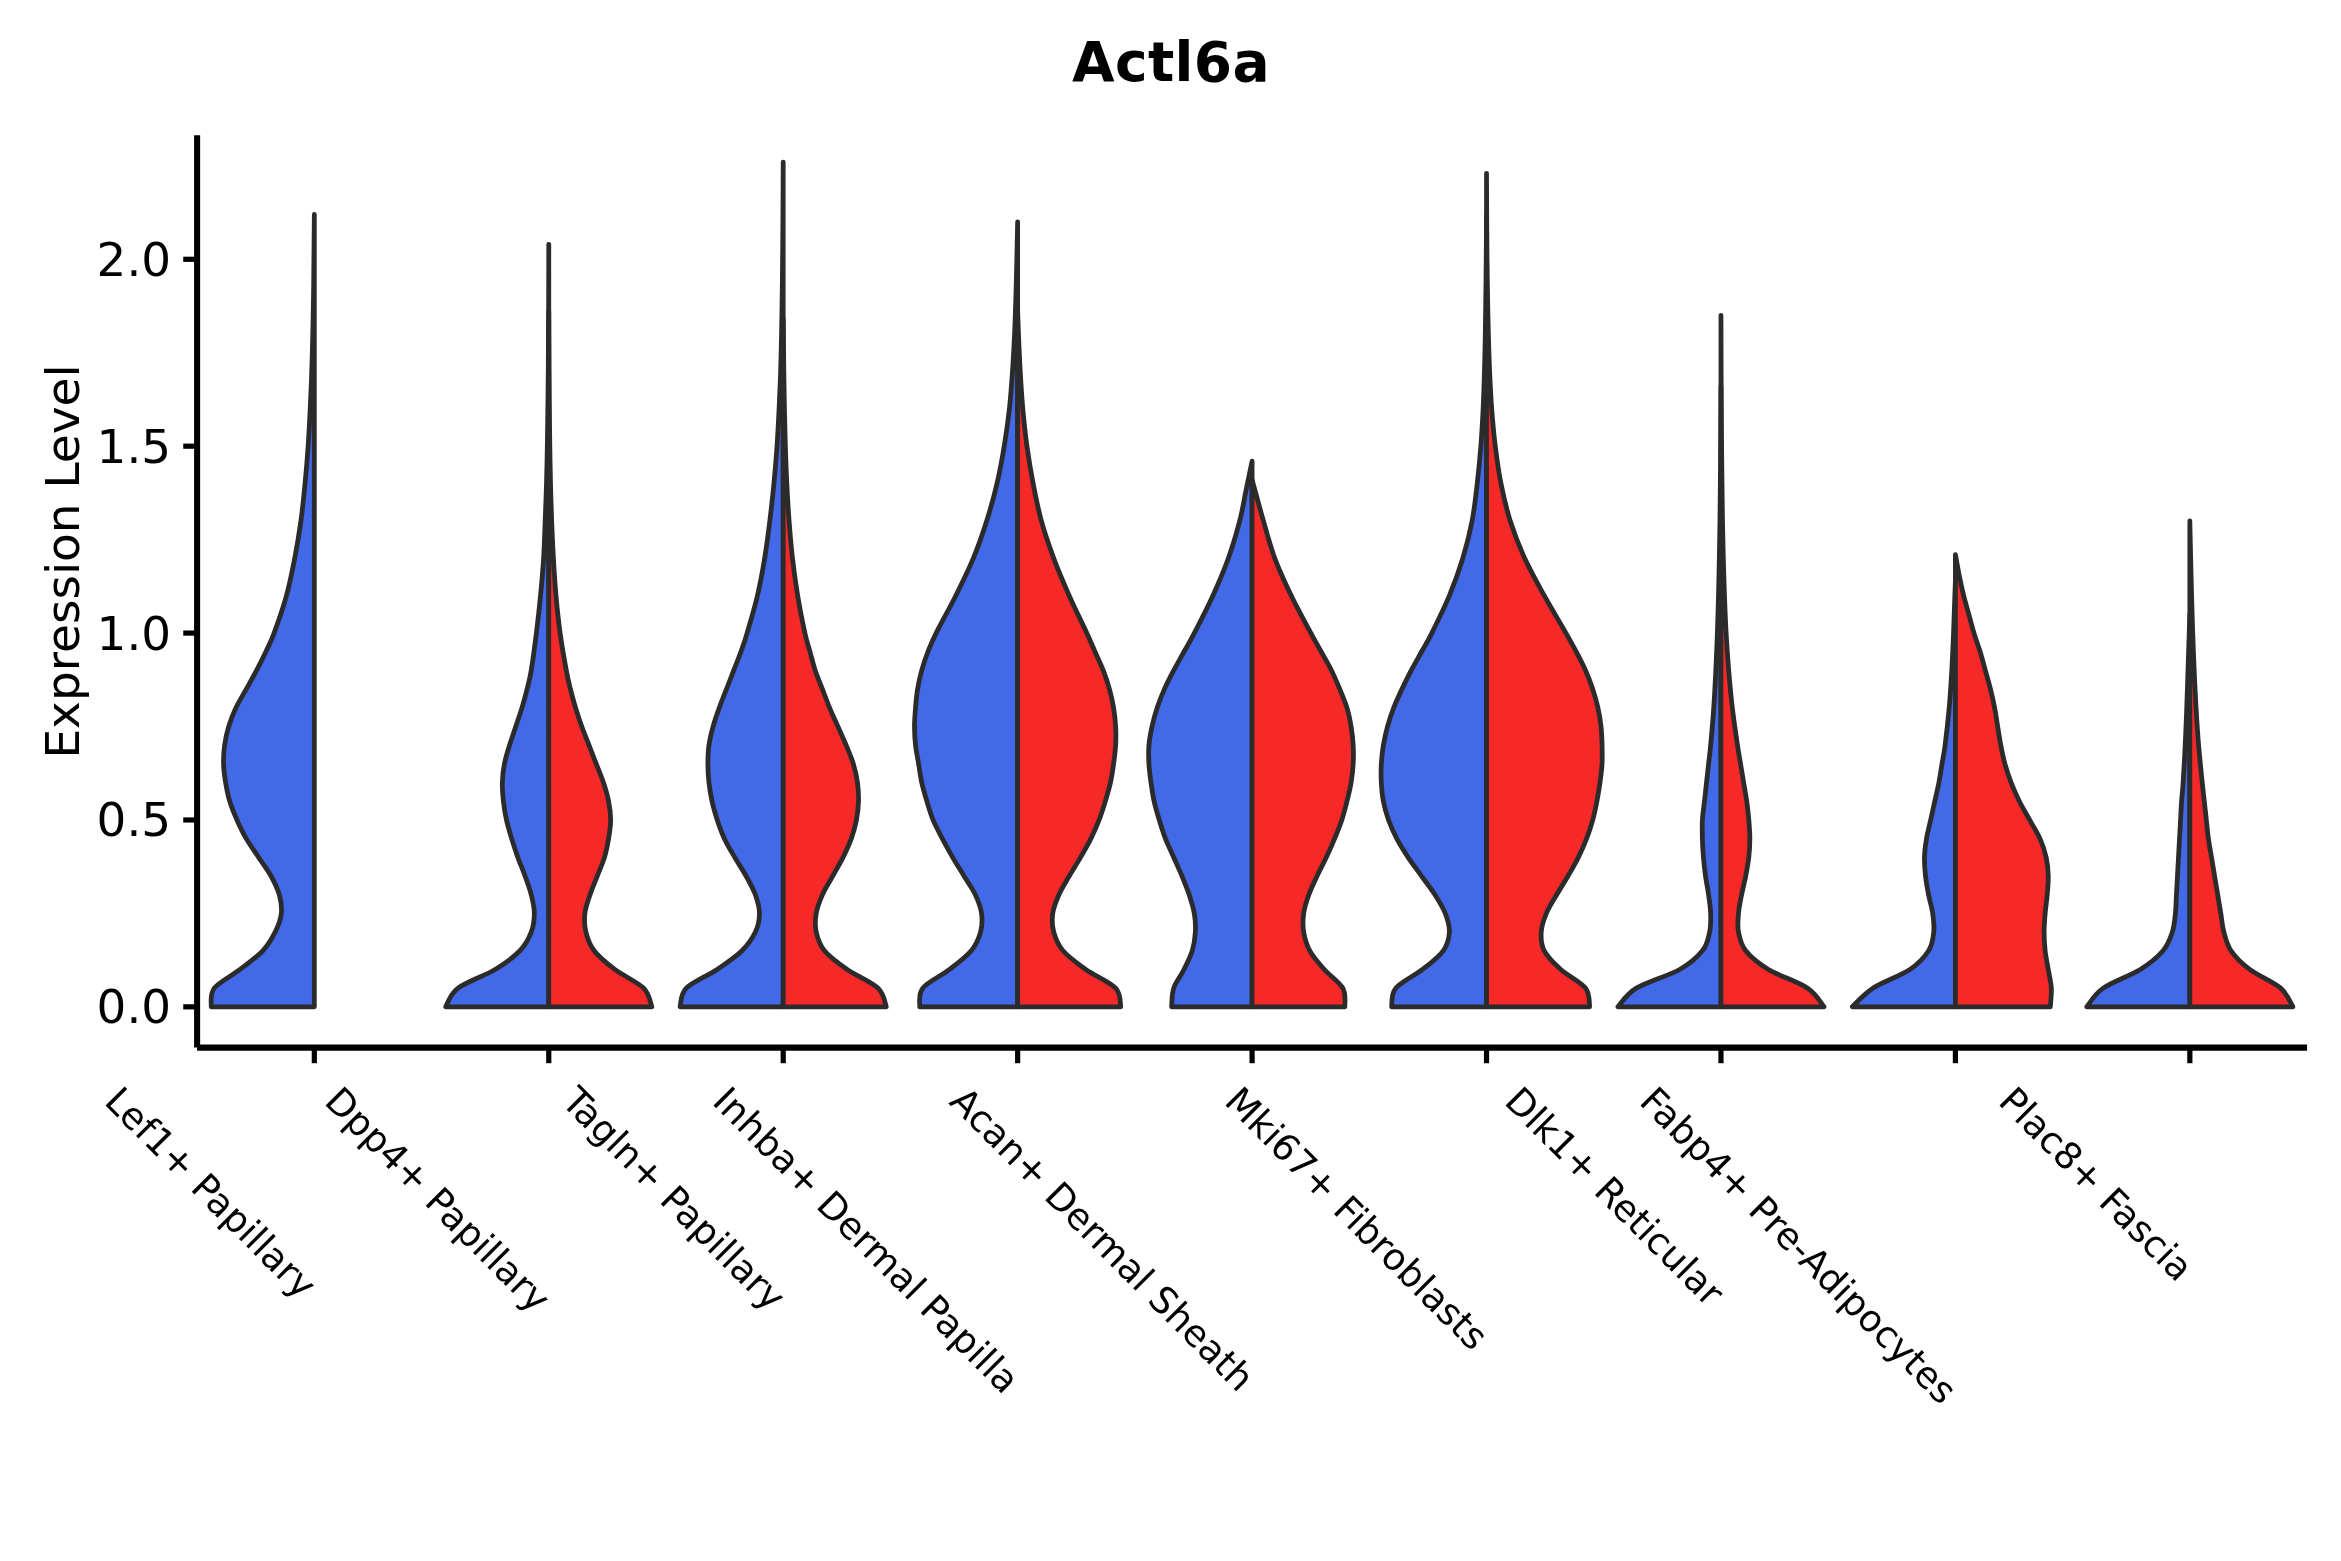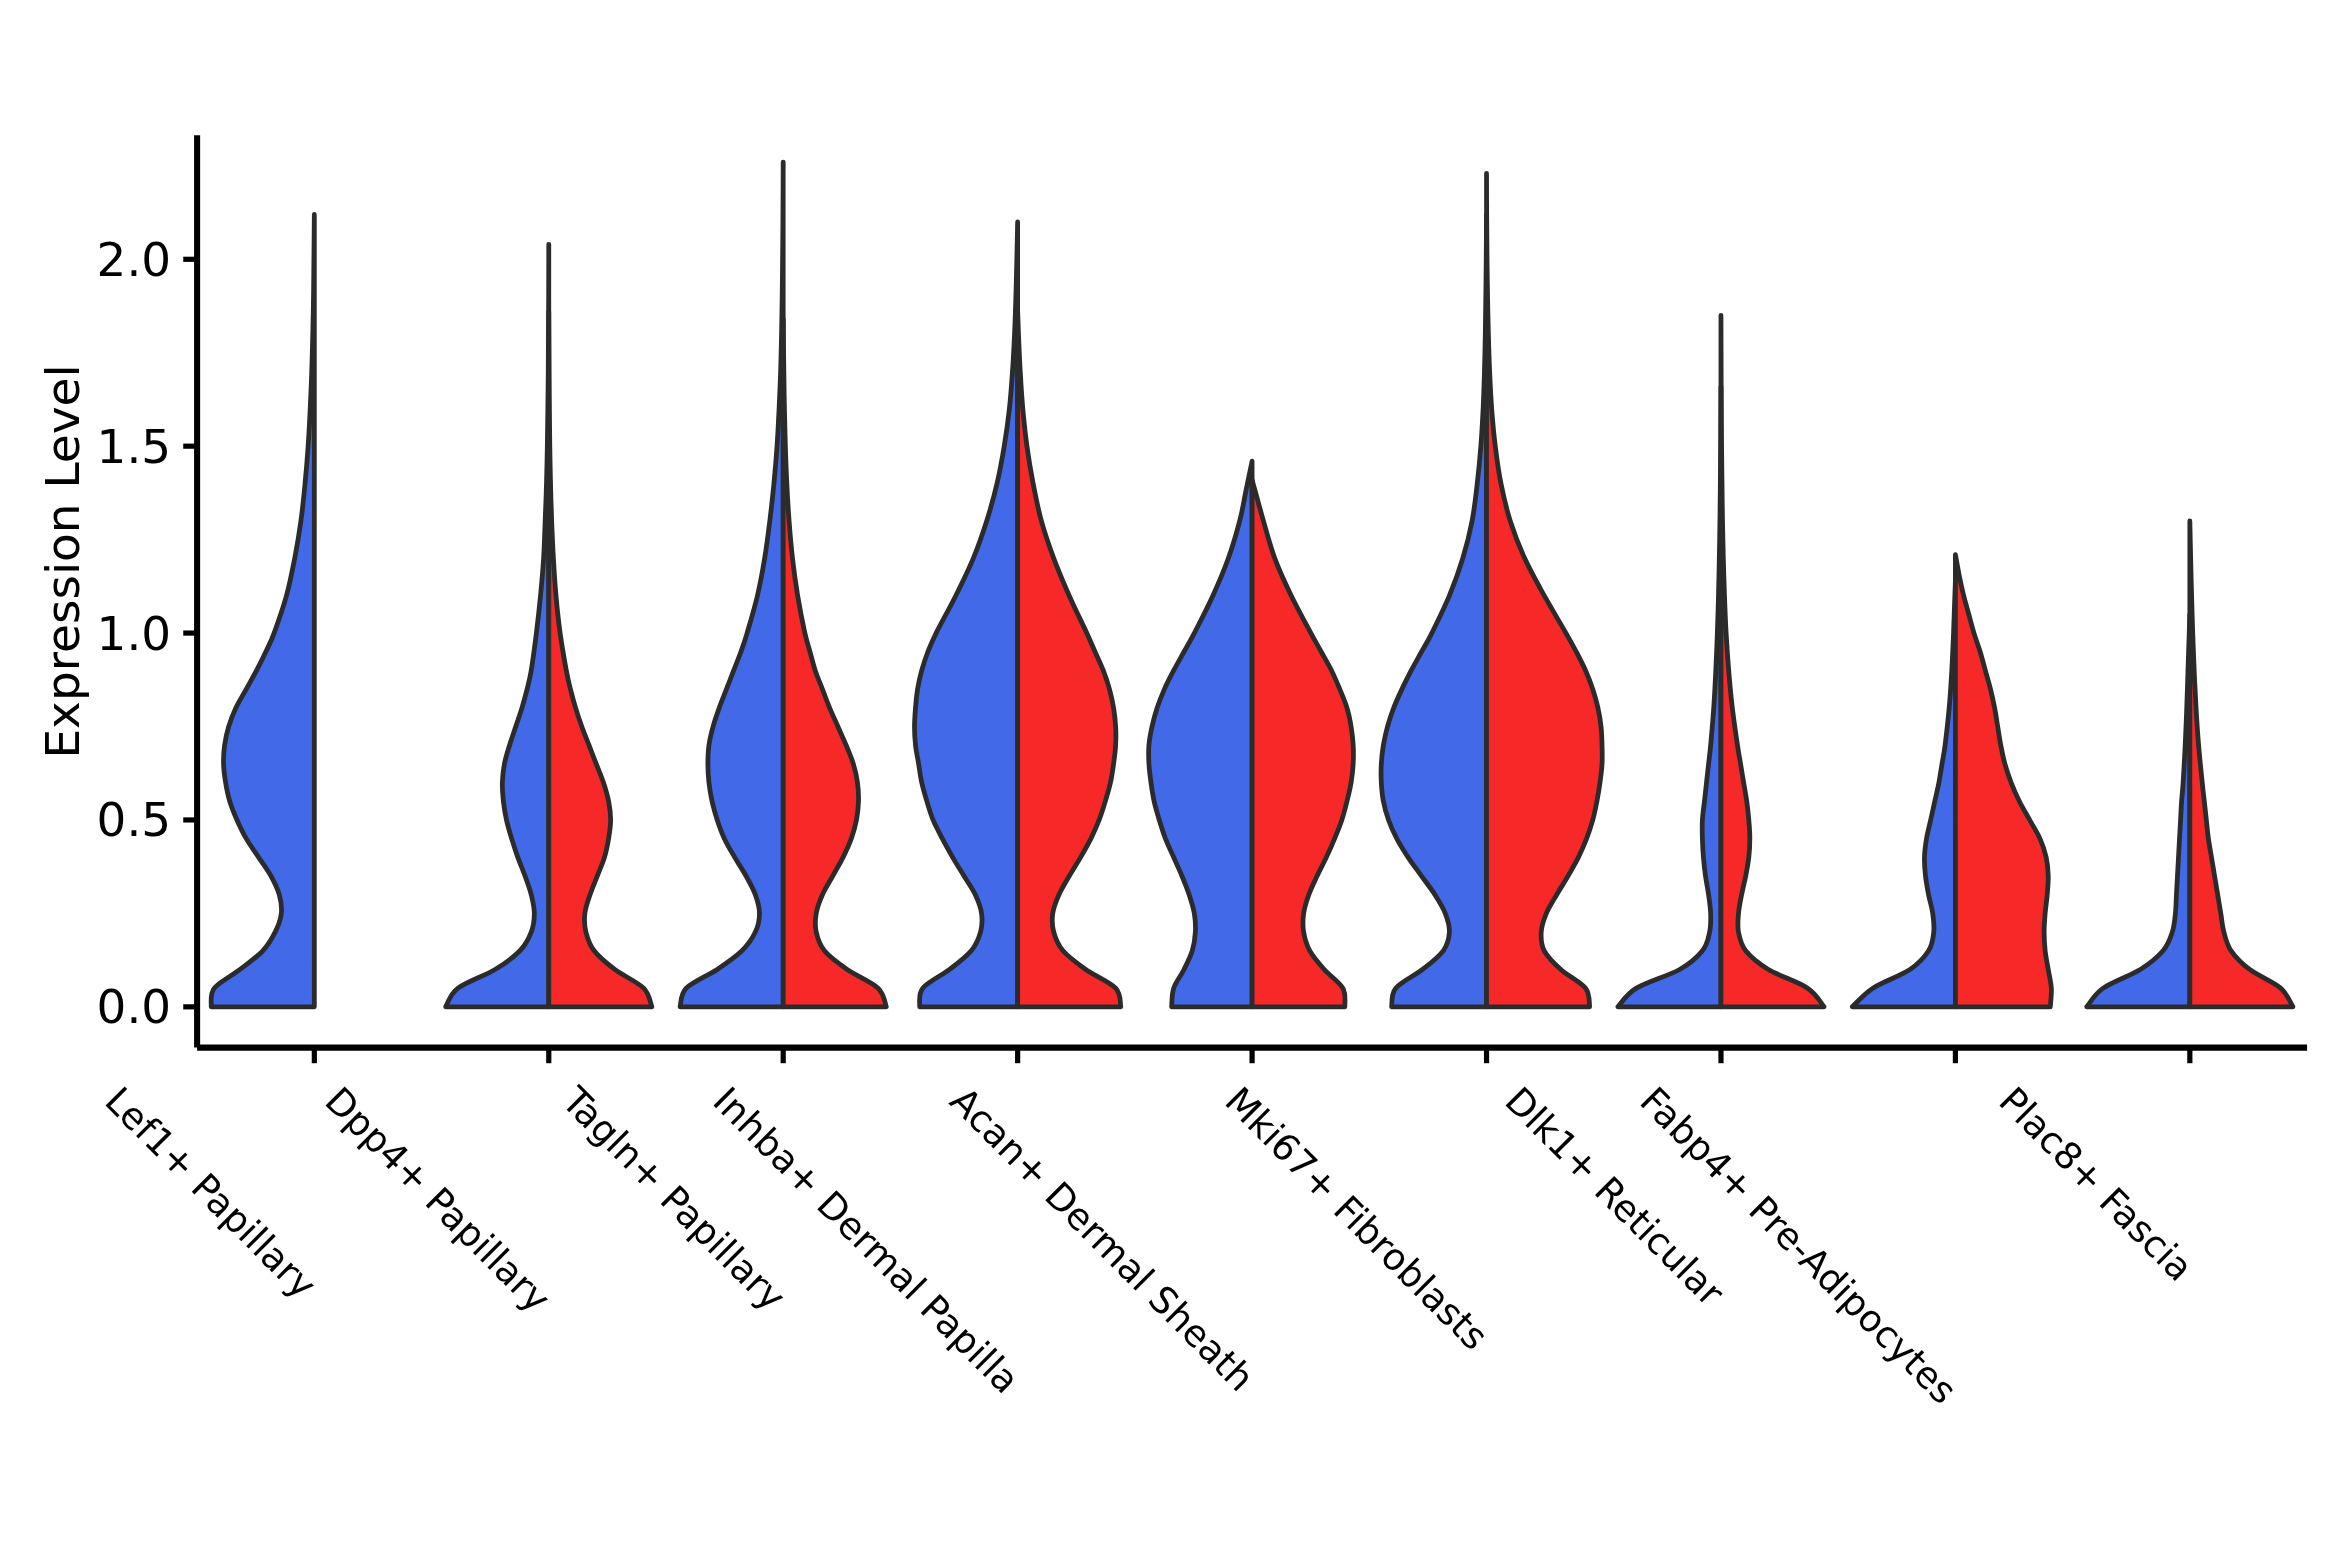--- a/index.html
+++ b/index.html
@@ -35,20 +35,21 @@
   }
   .violin-path{stroke:#2b2b2b;stroke-width:5.5;stroke-linejoin:round;}
   .spine{stroke:#000;stroke-width:7;fill:none;}
   .tickmark{stroke:#000;stroke-width:6;}
 </style>
 </head>
 <body>
 
 <div id="figure">
 
+  <div id="chart-title">Actl6a</div>
 
   <div id="ylabel">Expression Level</div>
 
   <svg id="plot-svg" width="2342" height="1561" viewBox="0 0 2700 1800">
     <g id="violins-group">
         <path d="M 243.22 1161.00 C 243.81 1157.41, 241.24 1146.63, 246.79 1139.45 C 252.34 1132.27, 267.21 1125.08, 276.53 1117.90 C 285.84 1110.72, 295.95 1103.53, 302.69 1096.35 C 309.43 1089.17, 313.40 1081.98, 316.97 1074.80 C 320.54 1067.62, 323.31 1060.43, 324.10 1053.25 C 324.90 1046.07, 323.71 1038.88, 321.72 1031.70 C 319.74 1024.52, 316.17 1017.33, 312.21 1010.15 C 308.24 1002.97, 302.69 995.78, 297.94 988.60 C 293.18 981.42, 287.82 974.23, 283.66 967.05 C 279.50 959.87, 276.13 952.68, 272.96 945.50 C 269.78 938.32, 266.81 931.13, 264.63 923.95 C 262.45 916.77, 261.06 909.58, 259.87 902.40 C 258.68 895.22, 257.69 888.03, 257.49 880.85 C 257.30 873.67, 257.69 866.48, 258.68 859.30 C 259.67 852.12, 261.26 844.93, 263.44 837.75 C 265.62 830.57, 268.40 823.38, 271.77 816.20 C 275.14 809.02, 279.70 801.83, 283.66 794.65 C 287.63 787.47, 291.79 780.28, 295.56 773.10 C 299.32 765.92, 302.89 758.73, 306.26 751.55 C 309.63 744.37, 311.81 740.77, 315.78 730.00 C 319.74 719.23, 326.09 701.27, 330.05 686.90 C 334.02 672.53, 336.79 658.17, 339.57 643.80 C 342.34 629.43, 344.72 615.07, 346.70 600.70 C 348.69 586.33, 350.07 571.97, 351.46 557.60 C 352.85 543.23, 354.04 528.87, 355.03 514.50 C 356.02 500.13, 356.71 485.77, 357.41 471.40 C 358.10 457.03, 358.70 442.67, 359.19 428.30 C 359.69 413.93, 360.05 399.57, 360.38 385.20 C 360.72 370.83, 361.00 356.47, 361.22 342.10 C 361.43 327.73, 361.53 314.80, 361.69 299.00 C 361.85 283.20, 362.09 255.90, 362.17 247.28 L 362.17 247.28 L 362.17 1161.00 Z" fill="#4169E8" class="violin-path"></path>
         <path d="M 513.55 1161.00 C 515.93 1157.41, 518.31 1146.63, 527.83 1139.45 C 537.34 1132.27, 558.75 1125.08, 570.65 1117.90 C 582.54 1110.72, 592.26 1103.53, 599.19 1096.35 C 606.13 1089.17, 609.50 1081.98, 612.28 1074.80 C 615.05 1067.62, 615.85 1060.43, 615.85 1053.25 C 615.85 1046.07, 614.06 1038.88, 612.28 1031.70 C 610.49 1024.52, 607.72 1017.33, 605.14 1010.15 C 602.57 1002.97, 599.39 995.78, 596.82 988.60 C 594.24 981.42, 591.86 974.23, 589.68 967.05 C 587.50 959.87, 585.32 952.68, 583.73 945.50 C 582.15 938.32, 580.96 931.13, 580.16 923.95 C 579.37 916.77, 578.78 909.58, 578.97 902.40 C 579.17 895.22, 579.97 888.03, 581.35 880.85 C 582.74 873.67, 585.12 866.48, 587.30 859.30 C 589.48 852.12, 592.06 844.93, 594.44 837.75 C 596.82 830.57, 599.39 823.38, 601.57 816.20 C 603.75 809.02, 605.74 801.83, 607.52 794.65 C 609.31 787.47, 610.49 783.87, 612.28 773.10 C 614.06 762.32, 616.44 744.37, 618.23 730.00 C 620.01 715.63, 621.60 701.27, 622.98 686.90 C 624.37 672.53, 625.66 658.17, 626.55 643.80 C 627.44 629.43, 627.78 615.07, 628.34 600.70 C 628.89 586.33, 629.47 571.97, 629.88 557.60 C 630.30 543.23, 630.58 528.87, 630.83 514.50 C 631.09 500.13, 631.25 485.77, 631.43 471.40 C 631.61 457.03, 631.79 442.67, 631.91 428.30 C 632.02 413.93, 632.06 399.57, 632.14 385.20 C 632.22 370.83, 632.32 359.34, 632.38 342.10 C 632.44 324.86, 632.48 291.82, 632.50 281.76 L 632.50 281.76 L 632.50 1161.00 Z" fill="#4169E8" class="violin-path"></path>
         <path d="M 751.45 1161.00 C 749.86 1157.41, 749.07 1146.63, 741.93 1139.45 C 734.79 1132.27, 718.14 1125.08, 708.63 1117.90 C 699.11 1110.72, 690.39 1103.53, 684.84 1096.35 C 679.29 1089.17, 677.11 1081.98, 675.32 1074.80 C 673.54 1067.62, 673.34 1060.43, 674.13 1053.25 C 674.92 1046.07, 677.70 1038.88, 680.08 1031.70 C 682.46 1024.52, 685.63 1017.33, 688.40 1010.15 C 691.18 1002.97, 694.55 995.78, 696.73 988.60 C 698.91 981.42, 700.30 974.23, 701.49 967.05 C 702.68 959.87, 703.87 952.68, 703.87 945.50 C 703.87 938.32, 702.88 931.13, 701.49 923.95 C 700.10 916.77, 697.92 909.58, 695.54 902.40 C 693.16 895.22, 689.99 888.03, 687.22 880.85 C 684.44 873.67, 681.66 866.48, 678.89 859.30 C 676.11 852.12, 673.14 844.93, 670.56 837.75 C 667.99 830.57, 665.61 823.38, 663.43 816.20 C 661.25 809.02, 659.26 801.83, 657.48 794.65 C 655.69 787.47, 654.70 783.87, 652.72 773.10 C 650.74 762.32, 647.57 744.37, 645.58 730.00 C 643.60 715.63, 642.11 701.27, 640.83 686.90 C 639.54 672.53, 638.69 658.17, 637.85 643.80 C 637.02 629.43, 636.39 615.07, 635.83 600.70 C 635.28 586.33, 634.88 571.97, 634.52 557.60 C 634.17 543.23, 633.91 528.87, 633.69 514.50 C 633.47 500.13, 633.35 485.77, 633.21 471.40 C 633.07 457.03, 632.98 446.98, 632.86 428.30 C 632.74 409.62, 632.56 370.83, 632.50 359.34 L 632.50 359.34 L 632.50 1161.00 Z" fill="#F72828" class="violin-path"></path>
         <path d="M 783.89 1161.00 C 785.08 1157.41, 783.89 1146.63, 791.02 1139.45 C 798.16 1132.27, 816.00 1125.08, 826.71 1117.90 C 837.41 1110.72, 847.92 1103.53, 855.25 1096.35 C 862.59 1089.17, 867.35 1081.98, 870.72 1074.80 C 874.09 1067.62, 875.48 1060.43, 875.48 1053.25 C 875.48 1046.07, 873.29 1038.88, 870.72 1031.70 C 868.14 1024.52, 863.98 1017.33, 860.01 1010.15 C 856.05 1002.97, 851.09 995.78, 846.93 988.60 C 842.77 981.42, 838.40 974.23, 835.03 967.05 C 831.66 959.87, 829.09 952.68, 826.71 945.50 C 824.33 938.32, 822.35 931.13, 820.76 923.95 C 819.17 916.77, 817.98 909.58, 817.19 902.40 C 816.40 895.22, 816.00 888.03, 816.00 880.85 C 816.00 873.67, 816.20 866.48, 817.19 859.30 C 818.18 852.12, 819.97 844.93, 821.95 837.75 C 823.93 830.57, 826.51 823.38, 829.09 816.20 C 831.66 809.02, 834.64 801.83, 837.41 794.65 C 840.19 787.47, 842.96 780.28, 845.74 773.10 C 848.51 765.92, 851.49 758.73, 854.07 751.55 C 856.64 744.37, 858.03 740.77, 861.20 730.00 C 864.37 719.23, 869.73 701.27, 873.10 686.90 C 876.47 672.53, 879.04 658.17, 881.42 643.80 C 883.80 629.43, 885.59 615.07, 887.37 600.70 C 889.15 586.33, 890.74 571.97, 892.13 557.60 C 893.52 543.23, 894.71 528.87, 895.70 514.50 C 896.69 500.13, 897.38 485.77, 898.08 471.40 C 898.77 457.03, 899.38 442.67, 899.86 428.30 C 900.34 413.93, 900.63 399.57, 900.93 385.20 C 901.23 370.83, 901.45 356.47, 901.64 342.10 C 901.84 327.73, 901.98 313.37, 902.12 299.00 C 902.26 284.63, 902.36 274.58, 902.48 255.90 C 902.60 237.22, 902.77 198.43, 902.83 186.94 L 902.83 186.94 L 902.83 1161.00 Z" fill="#4169E8" class="violin-path"></path>
         <path d="M 1021.78 1161.00 C 1020.19 1157.41, 1019.80 1146.63, 1012.26 1139.45 C 1004.73 1132.27, 986.89 1125.08, 976.58 1117.90 C 966.27 1110.72, 956.36 1103.53, 950.41 1096.35 C 944.46 1089.17, 942.48 1081.98, 940.90 1074.80 C 939.31 1067.62, 939.71 1060.43, 940.90 1053.25 C 942.09 1046.07, 944.86 1038.88, 948.03 1031.70 C 951.20 1024.52, 955.96 1017.33, 959.93 1010.15 C 963.89 1002.97, 968.25 995.78, 971.82 988.60 C 975.39 981.42, 978.76 974.23, 981.34 967.05 C 983.92 959.87, 985.90 952.68, 987.29 945.50 C 988.67 938.32, 989.47 931.13, 989.66 923.95 C 989.86 916.77, 989.47 909.58, 988.47 902.40 C 987.48 895.22, 985.90 888.03, 983.72 880.85 C 981.54 873.67, 978.36 866.48, 975.39 859.30 C 972.42 852.12, 969.05 844.93, 965.88 837.75 C 962.70 830.57, 959.33 823.38, 956.36 816.20 C 953.39 809.02, 950.81 801.83, 948.03 794.65 C 945.26 787.47, 942.09 780.28, 939.71 773.10 C 937.33 765.92, 935.74 758.73, 933.76 751.55 C 931.78 744.37, 930.19 740.77, 927.81 730.00 C 925.43 719.23, 921.86 701.27, 919.49 686.90 C 917.11 672.53, 915.18 658.17, 913.54 643.80 C 911.89 629.43, 910.70 615.07, 909.61 600.70 C 908.52 586.33, 907.71 571.97, 907.00 557.60 C 906.28 543.23, 905.79 528.87, 905.33 514.50 C 904.88 500.13, 904.56 485.77, 904.26 471.40 C 903.96 457.03, 903.78 445.54, 903.55 428.30 C 903.31 411.06, 902.95 378.02, 902.83 367.96 L 902.83 367.96 L 902.83 1161.00 Z" fill="#F72828" class="violin-path"></path>

